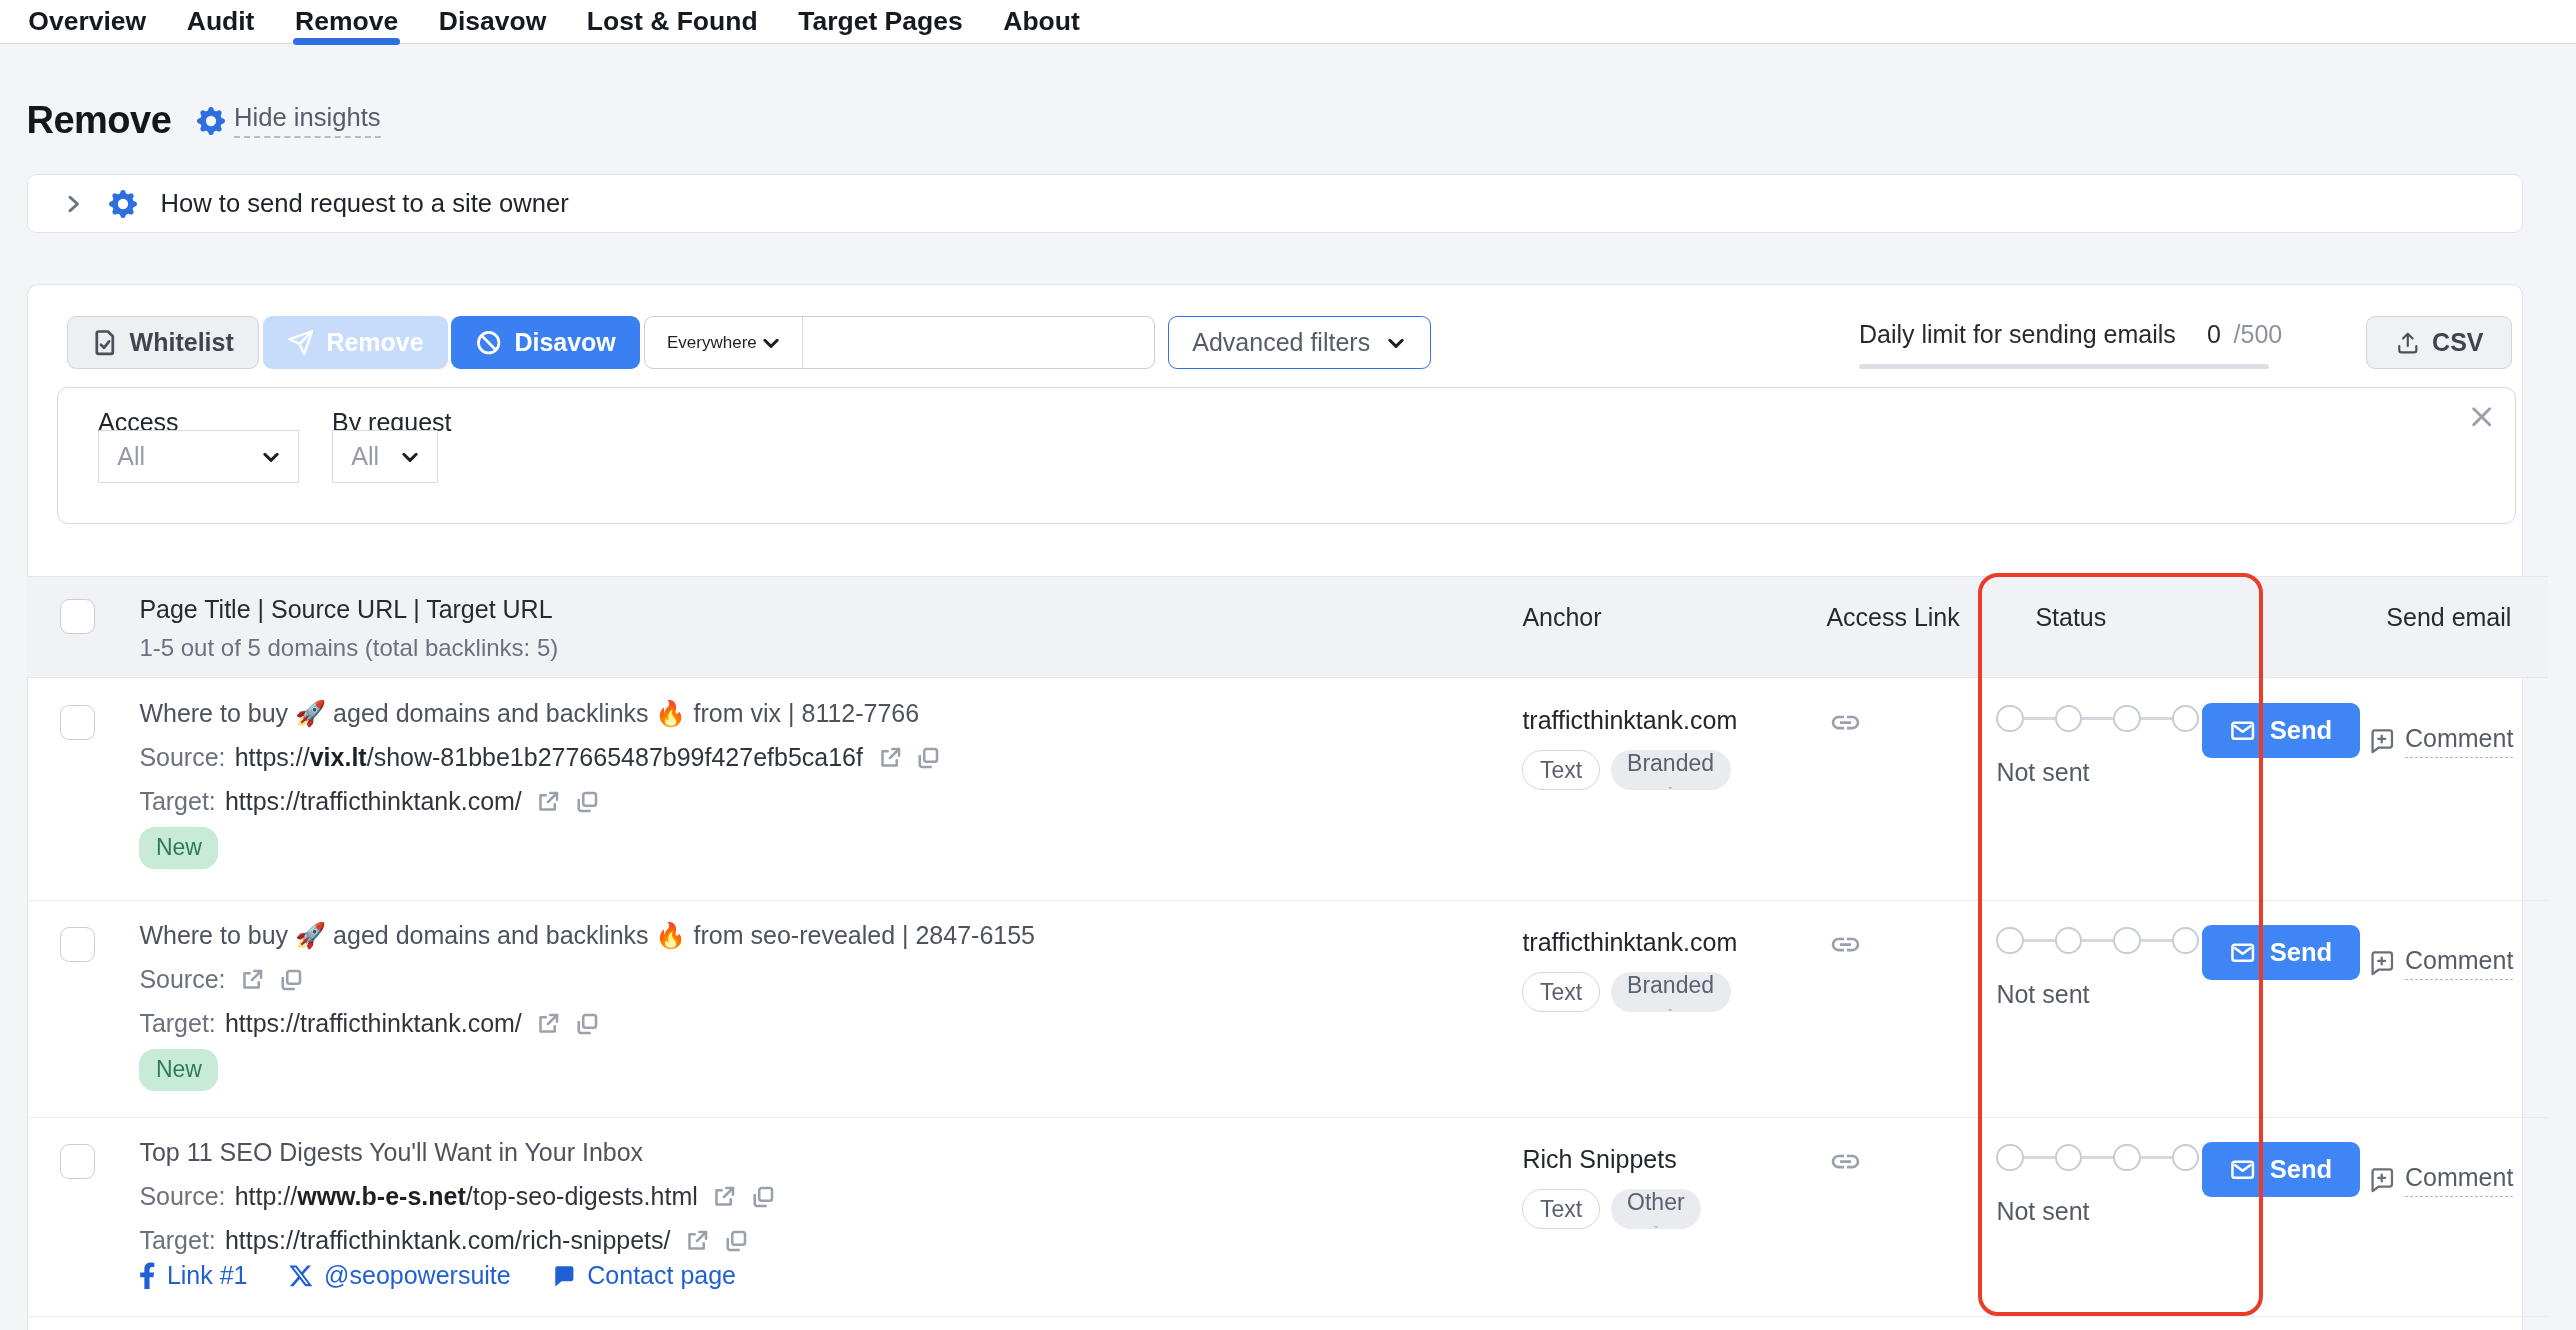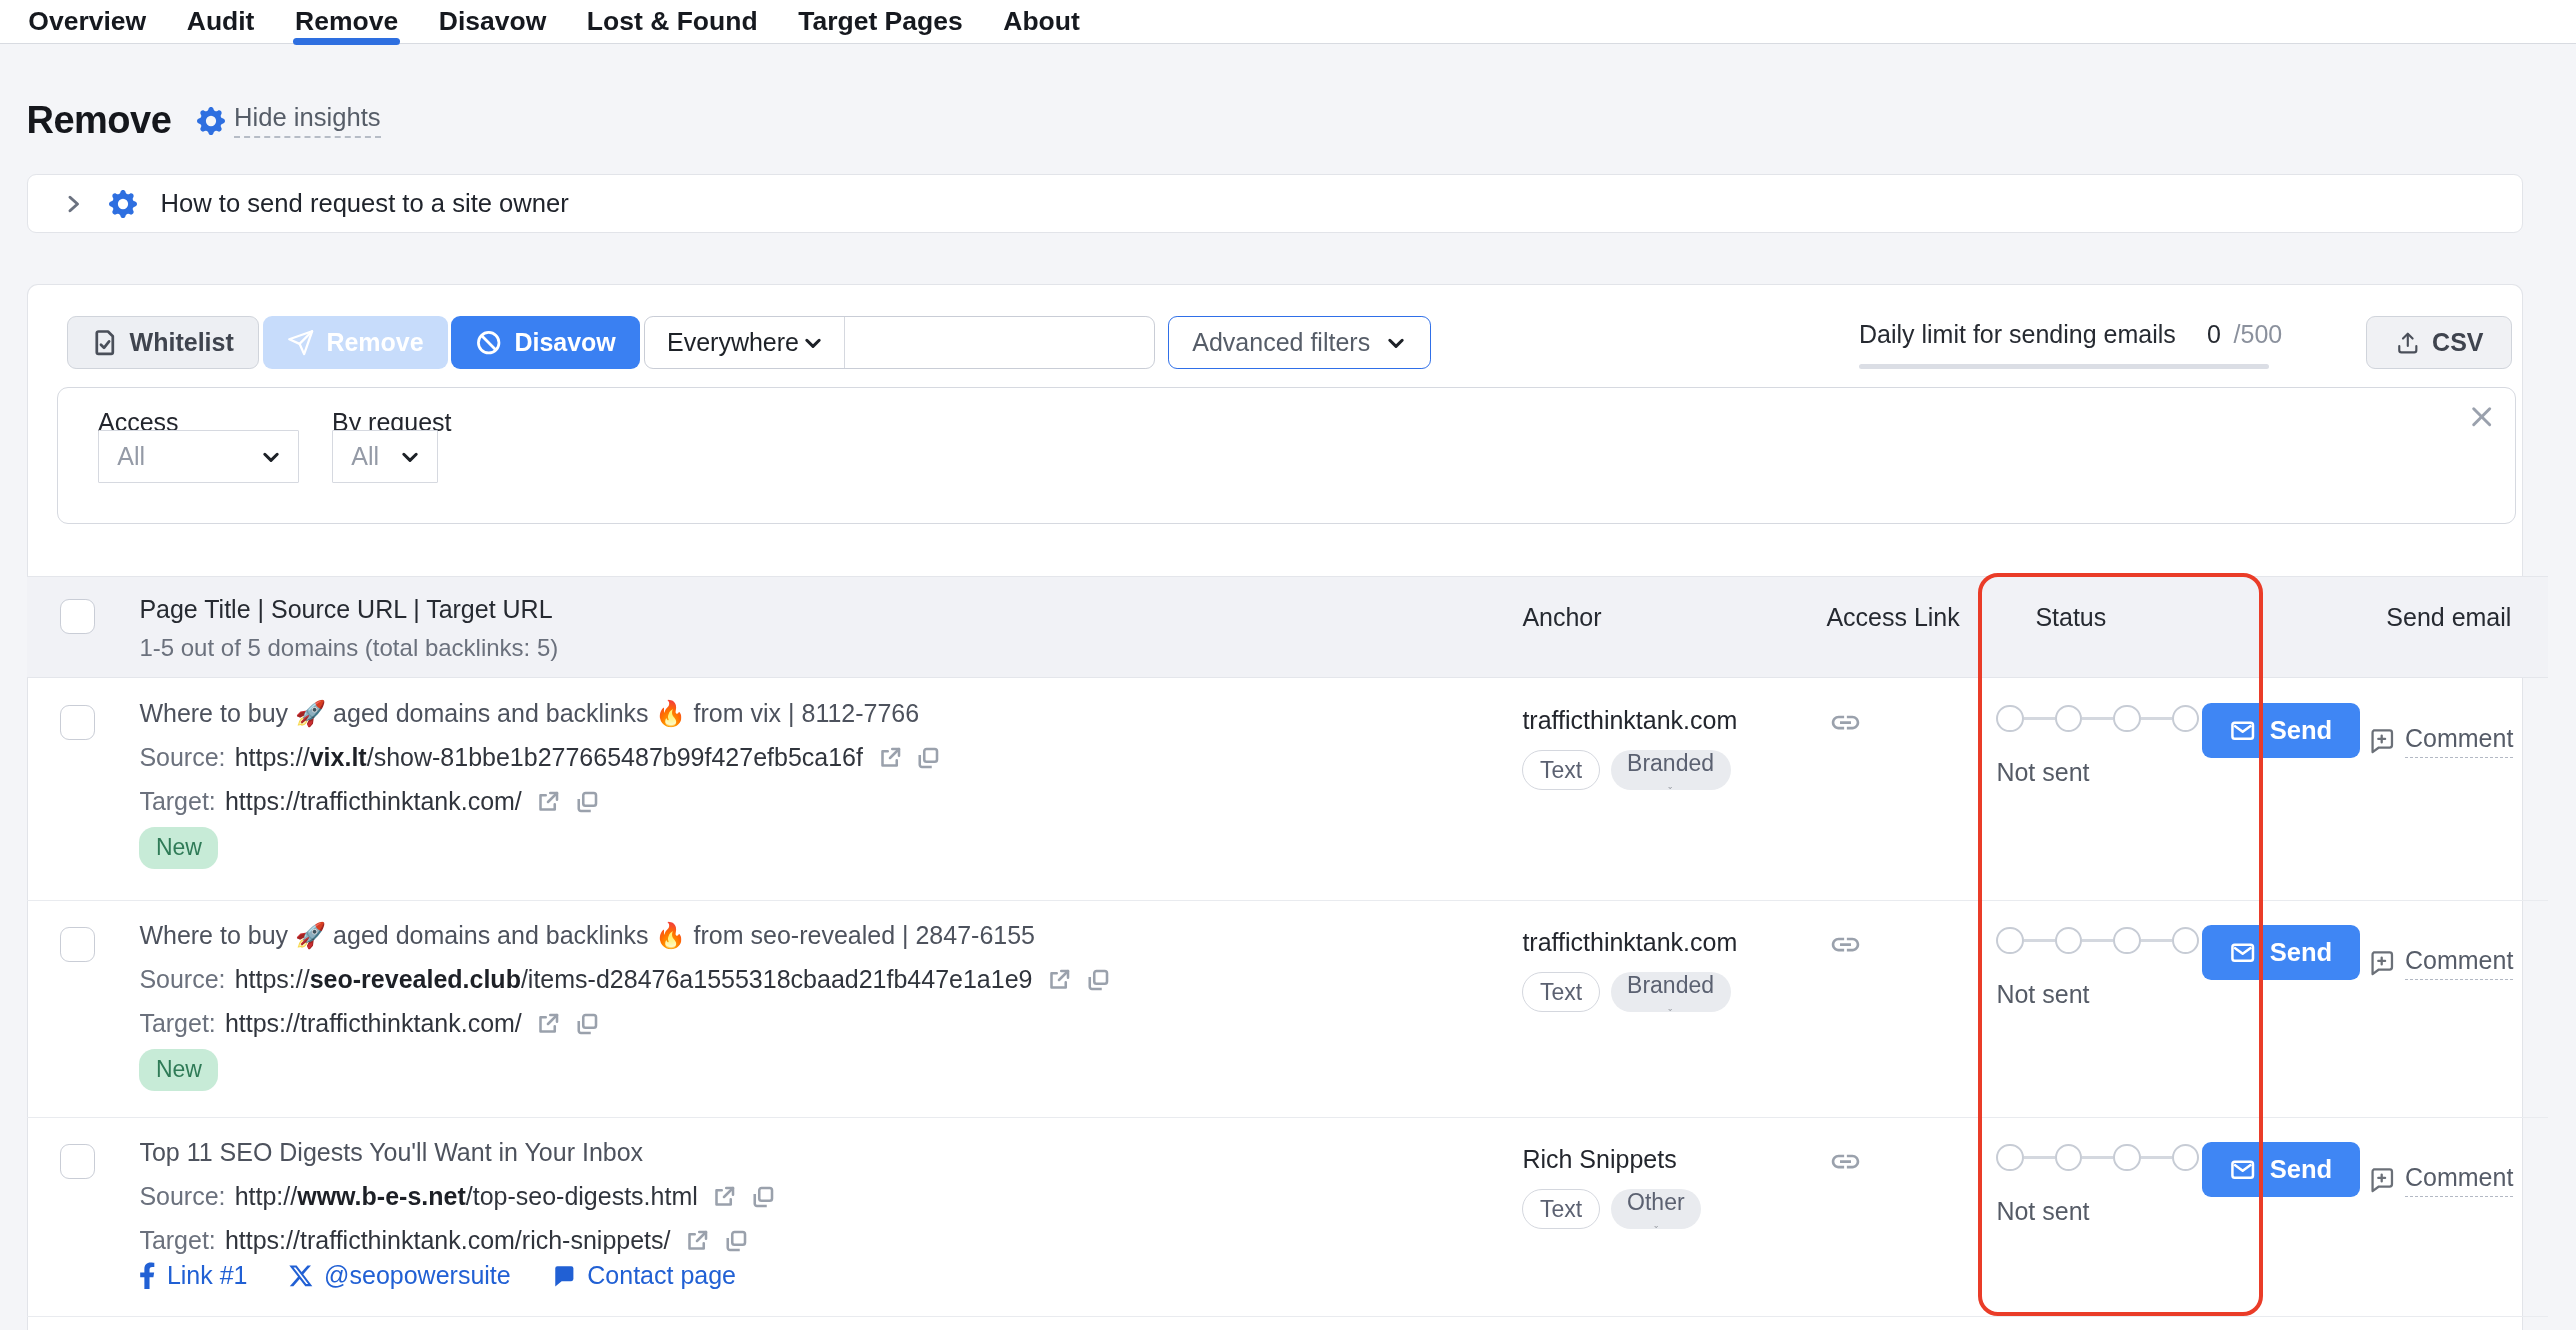--- a/index.html
+++ b/index.html
@@ -49,21 +49,21 @@
   
   .btn { position:absolute; top:316px; height:53px; display:flex; align-items:center;
          gap:12px; padding:0 24px; border-radius:9.1px; font-size:25px; font-weight:600; cursor:pointer; }
   .btn-whitelist { left:67px;  background:#edeff3; border:0.9px solid #d0d4db; color:#3f444e; }
   .btn-remove    { left:263px; background:#c7dcfb; color:#fff; }
   .btn-disavow   { left:451px; background:#3a80f2; color:#fff; }
 
   .searchwrap { position:absolute; left:644px; top:316px; width:511px; height:53px;
                 background:#fff; border:0.9px solid #c9cdd6; border-radius:9.1px; display:flex; align-items:stretch; }
   .scope { display:flex; align-items:center; gap:3px; padding:0 20px 0 22px;
-           border-right:0.9px solid #d5d8df; font-size:25px; color:#1d2127; cursor:pointer; }
+           border-right:0.9px solid #d5d8df; font-size:17px; color:#1d2127; cursor:pointer; }
   .searchfield { flex:1; display:flex; align-items:center; gap:12.8px; padding-left:20px; }
   .searchfield input { border:none; outline:none; font-size:25px; color:#1d2127; width:220px;
                        font-family:"Liberation Sans","DejaVu Sans",sans-serif; background:transparent; }
   .searchfield input::placeholder { color:#8d939f; }
 
   .advfilters { position:absolute; left:1168px; top:316px; width:263px; height:53px;
                 border:1.8px solid #2f6fe8; border-radius:9.1px; background:#fff;
                 display:flex; align-items:center; justify-content:center; gap:14.6px;
                 font-size:25px; color:#565d68; cursor:pointer; }
 
@@ -350,21 +350,20 @@
         <span class="lbl">Comment</span>
       </div>
     </div>
   </div>
 
   <div class="trow" style="height:217px">
     <span class="cb" style="left:33px;top:25.6px"></span>
     <div class="rtitle">Where to buy 🚀 aged domains and backlinks 🔥 from seo-revealed | 2847-6155</div>
     <div class="rline src">
       <span class="lab">Source:</span>
-      <span><span>https://</span><b>seo-revealed.club</b><span>/items-d28476a1555318cbaad21fb447e1a1e9</span></span>
       <span class="ic">
           <svg width="24" height="24" viewBox="0 0 16 16" fill="none" stroke="#9aa1ac" stroke-width="1.7" stroke-linecap="round" stroke-linejoin="round">
             <path d="M6.5 3.5H3v9.5h9.5V9.5"></path>
             <path d="M9.5 2H14v4.5"></path>
             <path d="M14 2L8 8"></path>
           </svg>
         </span>
       <span class="ic">
           <svg width="24" height="24" viewBox="0 0 16 16" fill="none" stroke="#9aa1ac" stroke-width="1.7" stroke-linejoin="round">
             <rect x="5.5" y="2" width="8.5" height="8.5" rx="1.5"></rect>

